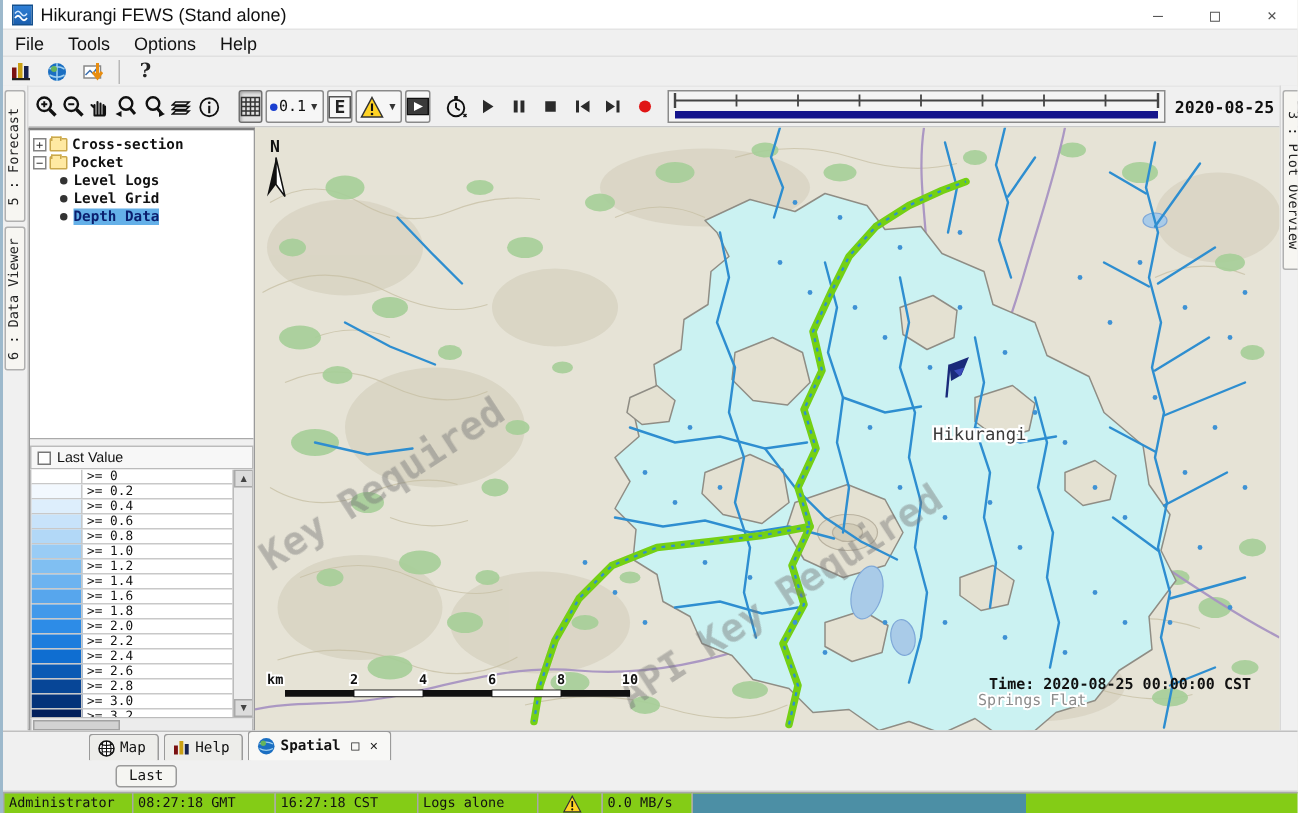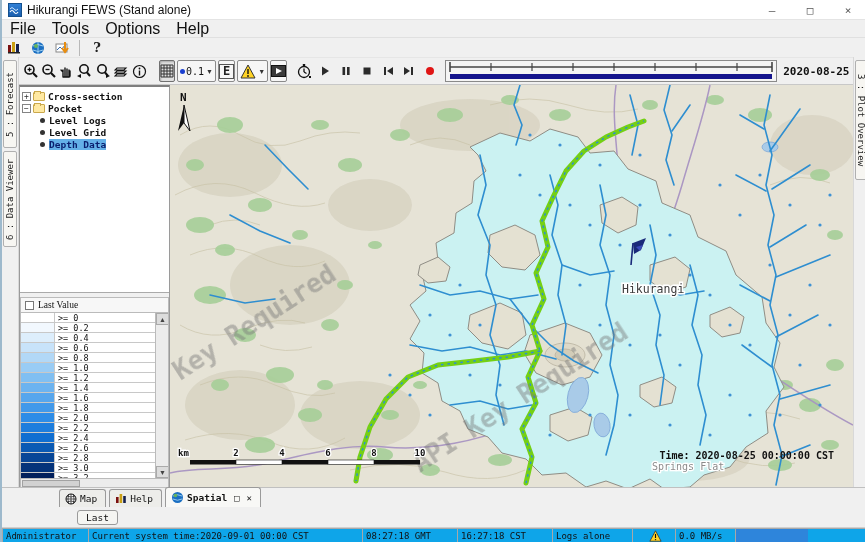--- a/index.html
+++ b/index.html
@@ -14,21 +14,21 @@
     border:1px solid #14508e; position:relative; }
   .app-icon svg { position:absolute; left:0; top:0; }
   .title-text { font-size:12px; color:#111; }
   .win-controls { margin-left:auto; display:flex; height:100%; }
   .win-btn { width:38px; height:20px; display:flex; align-items:center; justify-content:center;
     color:#555; font-size:11px; font-family:"DejaVu Sans Mono",monospace; }
 
   
   .menubar { position:absolute; left:0; top:20px; width:865px; height:18px; background:#f0f0f0;
     display:flex; align-items:center; border-bottom:1px solid #e0e0e0; }
-  .menu-item { font-size:16px; color:#111; padding:1px 8px; }
+  .menu-item { font-size:12px; color:#111; padding:1px 8px; }
 
   
   .toolbar1 { position:absolute; left:0; top:38px; width:865px; height:19px; display:flex; align-items:center; }
   .tb1-btn { width:24px; height:18px; display:flex; align-items:center; justify-content:center; }
   .vsep { width:1px; height:16px; background:#b8b8b8; margin:0 5px; }
   .help-q { font-size:13px; font-weight:bold; color:#222; font-family:"DejaVu Serif",serif; }
 
   
   .toolbar2 { position:absolute; left:0; top:57px; width:865px; height:28px; display:flex; align-items:center;
     border-top:1px solid #e6e6e6; border-bottom:1px solid #c8c8c8; padding-left:20px; }
@@ -62,21 +62,21 @@
   .tree-row { display:flex; align-items:center; height:12px; white-space:nowrap; }
   .toggle { width:9px; height:9px; border:1px solid #848484; background:#fff; font-size:8px; line-height:7px;
     text-align:center; margin-right:2px; color:#333; font-weight:normal; flex:none; }
   .folder { width:12px; height:9px; background:#ffe9a2; border:1px solid #caa84c; border-radius:1px; margin-right:3px; flex:none; position:relative; }
   .folder:before { content:""; position:absolute; left:0; top:-2px; width:5px; height:2px; background:#ffe9a2; border:1px solid #caa84c; border-bottom:none; }
   .leaf { padding-left:16px; }
   .bullet { width:5px; height:5px; border-radius:50%; background:#333; margin:0 4px 0 2px; flex:none; }
   .sel { background:#64b0e8; color:#0a1e6e; }
   .splitter { height:4px; background:#f0f0f0; }
   .legend-header { height:16px; background:#f7f7f7; border:1px solid #bbb; display:flex; align-items:center;
-    font-family:Liberation Serif, serif; font-size:9.5px; color:#111; padding-left:4px; }
+    font-family:Liberation Sans, sans-serif; font-size:9.5px; color:#111; padding-left:4px; }
   .cbx { width:9px; height:9px; border:1px solid #777; background:#fff; margin-right:4px; flex:none; }
   .legend-list { height:166px; background:#fff; border:1px solid #bbb; border-top:none; overflow:hidden; position:relative; }
   .legend-rows { position:absolute; left:0; top:0; right:13px; }
   .legend-row { display:flex; height:10px; border-bottom:1px solid #c8c8c8; }
   .swatch { width:34px; border-right:1px solid #c8c8c8; flex:none; }
   .legend-label { font-family:"DejaVu Sans Mono",monospace; font-size:8.5px; color:#111; padding-left:3px;
     line-height:10px; white-space:nowrap; }
   .legend-sb { position:absolute; right:0; top:0; width:13px; height:100%; background:#ececec; border-left:1px solid #bbb; }
   .sb-arrow { width:13px; height:12px; background:#dcdcdc; border:1px solid #aaa; font-size:7px; color:#444;
     display:flex; align-items:center; justify-content:center; }
@@ -95,21 +95,21 @@
     padding:2px 8px 2px 5px; margin-right:3px; height:18px; }
   .btab.active { background:#f8f8f6; height:20px; font-weight:bold; }
   .btab .winglyph { font-size:9px; color:#222; margin-left:4px; font-weight:bold; }
   .logs-row { position:absolute; left:0; top:507px; width:865px; height:20px; background:#f0f0f0; display:flex; align-items:center; padding-left:75px; }
   .logs-tab { font-family:"DejaVu Sans Mono",monospace; font-size:9.5px; color:#111; background:#f5f5f2;
     border:1px solid #9a9a9a; border-radius:3px; padding:1px 8px; }
 
   
   .statusbar { position:absolute; left:0; top:527px; width:865px; height:15px; background:#f0f0f0;
     display:flex; border-top:1px solid #cfcfcf; }
-  .scell { height:15px; border:1px solid #a8a8a8; border-right:none; background:#0ea5e9;
+  .scell { height:15px; border:1px solid #a8a8a8; border-right:none; background:#84cc16;
     font-family:"DejaVu Sans Mono",monospace; font-size:9px; color:#111; display:flex; align-items:center;
     padding-left:3px; white-space:nowrap; overflow:hidden; position:relative; }
   .scell:last-child { border-right:1px solid #a8a8a8; }
   .memfill { position:absolute; left:0; top:0; bottom:0; background:#3a7bd5; opacity:.75; }
 
   svg text { font-family:"DejaVu Sans Mono",monospace; }
 </style>
 </head>
 <body>
 
@@ -688,21 +688,20 @@
       <span class="winglyph">✕</span>
     </div>
   </div>
 
   <div class="logs-row">
     <div class="logs-tab">Last</div>
   </div>
 
   <div class="statusbar">
     <div class="scell" style="width:86px">Administrator</div>
-    <div class="scell" style="width:274px">Current system time:2020-09-01 00:00 CST</div>
     <div class="scell" style="width:95px">08:27:18 GMT</div>
     <div class="scell" style="width:95px">16:27:18 CST</div>
     <div class="scell" style="width:80px">Logs alone</div>
     <div class="scell" style="width:43px; justify-content:center">
       <svg width="13" height="12" viewBox="0 0 16 15">
           <path d="M8,1 L15,14 H1 Z" fill="#ffd324" stroke="#333" stroke-width="1"></path>
           <rect x="7.3" y="5" width="1.4" height="5" fill="#111"></rect>
           <circle cx="8" cy="12" r="0.9" fill="#111"></circle>
         </svg>
     </div>

